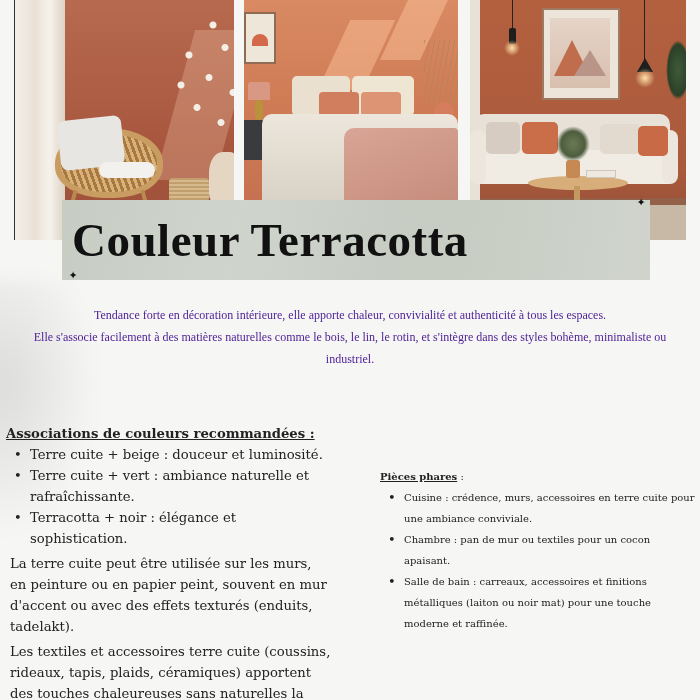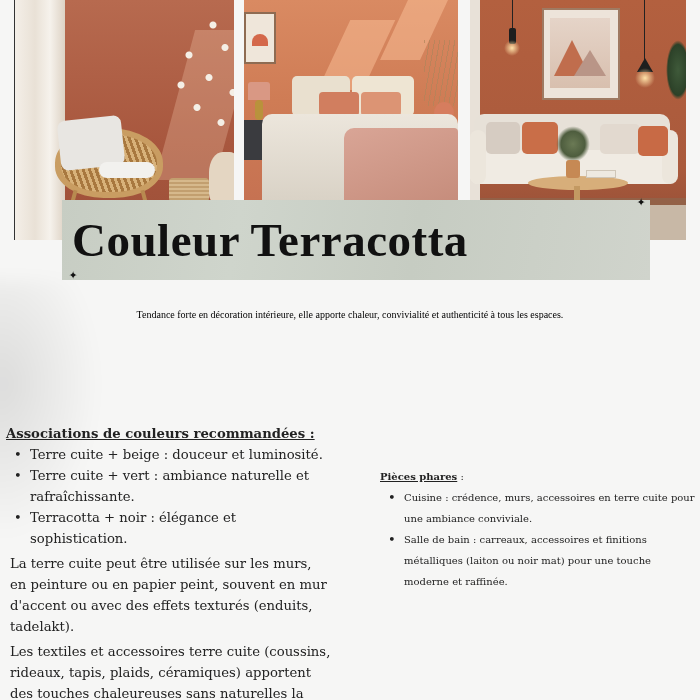--- a/index.html
+++ b/index.html
@@ -115,21 +115,21 @@
     font-size: 11px; line-height: 10px; text-align: center;
   }
   .sparkle.tr { left: 636px; top: 198px; }
   .sparkle.bl { left: 68px; top: 271px; }
 
   
   .intro {
     position: absolute; left: 20px; top: 304px; width: 660px;
     text-align: center;
     font-family: "Liberation Serif", "DejaVu Serif", serif;
-    font-size: 10px; line-height: 22px; color: #000000;
+    font-size: 12px; line-height: 22px; color: #4c1d95;
   }
   .intro p { margin: 0; }
 
   
   .col-left {
     position: absolute; left: 6px; top: 423px; width: 330px;
     font-family: "DejaVu Serif", serif; font-size: 13.2px; line-height: 21px; color: #222;
   }
   .col-right {
     position: absolute; left: 380px; top: 466px; width: 315px;
@@ -215,20 +215,21 @@
 </div>
 
 <div class="banner">
   <h1 class="banner-title">Couleur Terracotta</h1>
 </div>
 <span class="sparkle tr">✦</span>
 <span class="sparkle bl">✦</span>
 
 <div class="intro">
   <p>Tendance forte en décoration intérieure, elle apporte chaleur, convivialité et authenticité à tous les espaces.</p>
+  <p>Elle s'associe facilement à des matières naturelles comme le bois, le lin, le rotin, et s'intègre dans des styles bohème, minimaliste ou industriel.</p>
 </div>
 
 <div class="col-left">
   <div class="section-title">Associations de couleurs recommandées :</div>
   <ul class="bullets">
     <li>Terre cuite + beige : douceur et luminosité.</li>
     <li>Terre cuite + vert : ambiance naturelle et rafraîchissante.</li>
     <li>Terracotta + noir : élégance et sophistication.</li>
   </ul>
   <div class="para">
@@ -236,15 +237,16 @@
     <p>Les textiles et accessoires terre cuite (coussins, rideaux, tapis, plaids, céramiques) apportent des touches chaleureuses sans naturelles la</p>
   </div>
 </div>
 
 <div class="col-right">
   <div>
     <span class="section-title">Pièces phares</span><span class="section-title-plain"> :</span>
   </div>
   <ul class="bullets">
     <li>Cuisine : crédence, murs, accessoires en terre cuite pour une ambiance conviviale.</li>
+    <li>Chambre : pan de mur ou textiles pour un cocon apaisant.</li>
     <li>Salle de bain : carreaux, accessoires et finitions métalliques (laiton ou noir mat) pour une touche moderne et raffinée.</li>
   </ul>
 </div>
 
 </body></html>

